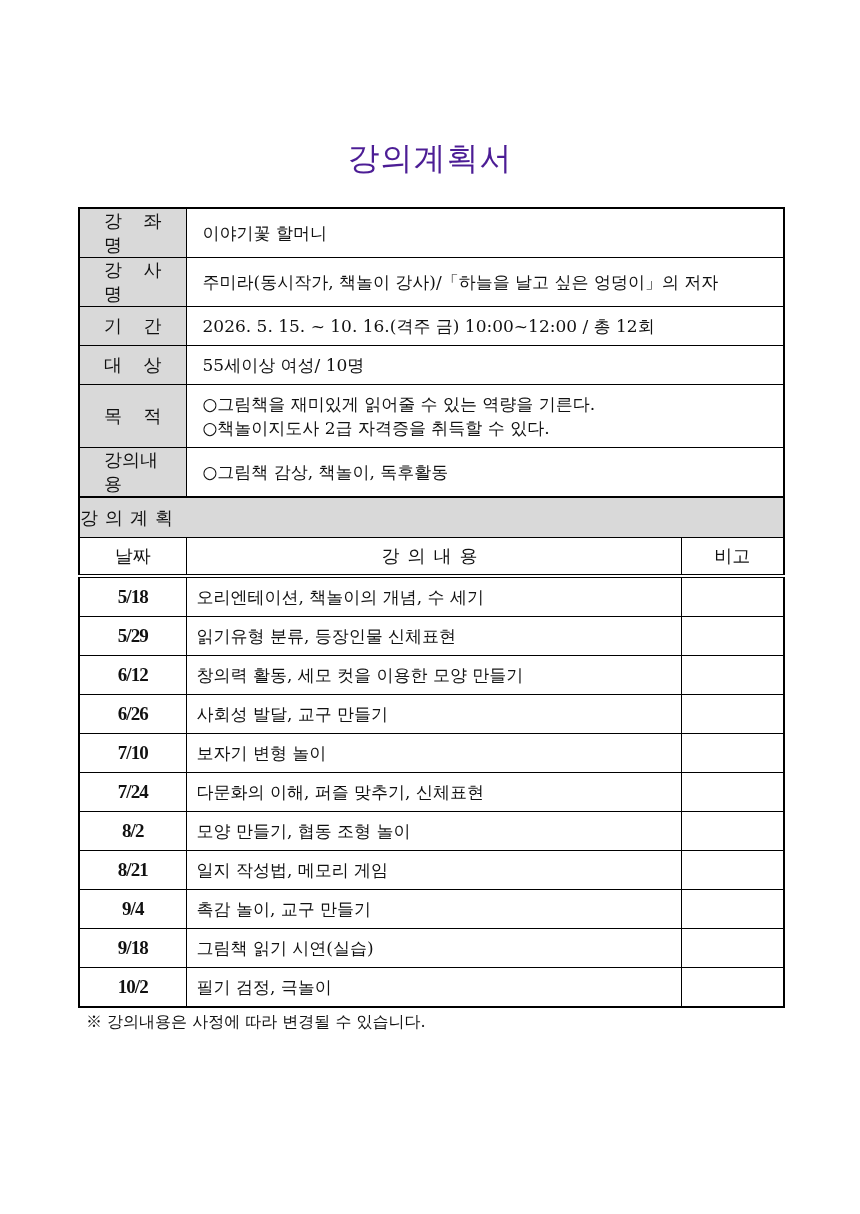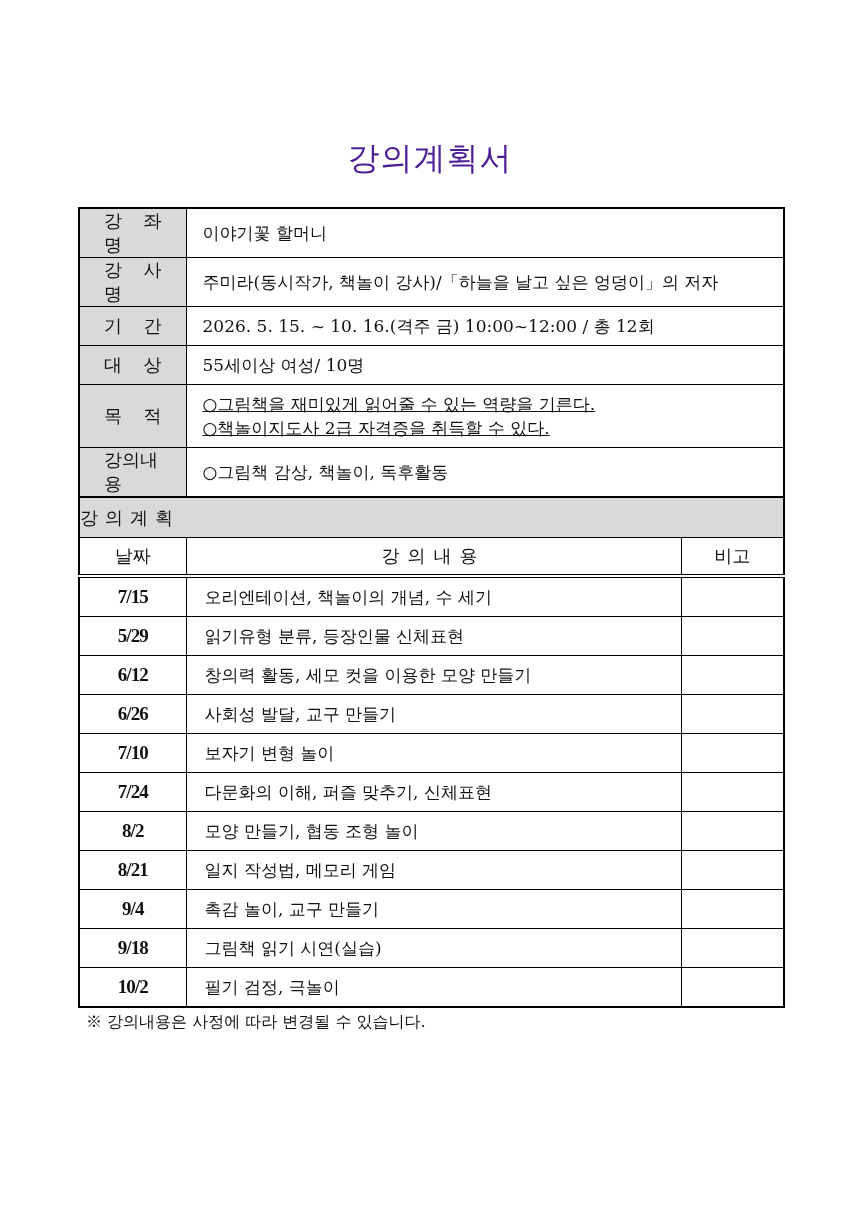--- a/index.html
+++ b/index.html
@@ -3,27 +3,27 @@
 <meta charset="utf-8">
 <style>
   html, body { margin:0; padding:0; background:#ffffff; }
   body { width:860px; height:1214px; position:relative; font-family:"DejaVu Serif","Liberation Serif",serif; color:#111; }
   .title { position:absolute; left:0; width:860px; top:137px; text-align:center; font-size:32px; font-family:"DejaVu Sans","Liberation Sans",sans-serif; letter-spacing:1px; color:#4c1d95; }
   table.info { position:absolute; left:78px; top:207px; width:705px; border-collapse:collapse; table-layout:fixed; border:2px solid #000; }
   table.info td { border:1px solid #000; padding:0; font-size:17px; height:38px; vertical-align:middle; }
   table.info td.lbl { background:#d9d9d9; width:107px; text-align:justify; text-align-last:justify; padding:0 24px; box-sizing:border-box; font-size:18px; }
   table.info td.val { padding-left:16px; white-space:nowrap; overflow:hidden; }
   table.info tr.purpose td { height:62px; }
-  table.info td.val .line { line-height:24px; padding-left:0;text-decoration:underline; }
+  table.info td.val .line { line-height:24px; padding-left:0; }
   table.info tr.section td { background:#d9d9d9; text-align:left; height:39px; letter-spacing:7px; font-size:18px; border-top:2px solid #000; }
   table.info tr.colhead td { text-align:center; height:36px; font-size:18px; border-bottom:4px double #000; }
   table.info tr.colhead td.c2 { letter-spacing:8px; }
   table.info tr.row td { height:38px; }
   table.info tr.row td.date { text-align:center; font-weight:bold; font-family:"Liberation Serif","DejaVu Serif",serif; font-size:19px; letter-spacing:-1px; }
-  table.info tr.row td.content { padding-left:18px; font-size:17px; }
+  table.info tr.row td.content { padding-left:10px; font-size:17px; }
   .note { position:absolute; left:86px; top:1012px; font-size:16px; }
 </style>
 </head>
 <body>
 
 <div class="title">강의계획서</div>
 
 <table class="info">
   <colgroup>
     <col style="width:107px">
@@ -60,21 +60,21 @@
   </tr>
   <tr class="section">
     <td colspan="3">강의계획</td>
   </tr>
   <tr class="colhead">
     <td class="c1">날짜</td>
     <td class="c2">강의내용</td>
     <td class="c3">비고</td>
   </tr>
   <tr class="row">
-    <td class="date">7/15</td>
+    <td class="date">5/18</td>
     <td class="content">오리엔테이션, 책놀이의 개념, 수 세기</td>
     <td></td>
   </tr>
   <tr class="row">
     <td class="date">5/29</td>
     <td class="content">읽기유형 분류, 등장인물 신체표현</td>
     <td></td>
   </tr>
   <tr class="row">
     <td class="date">6/12</td>

